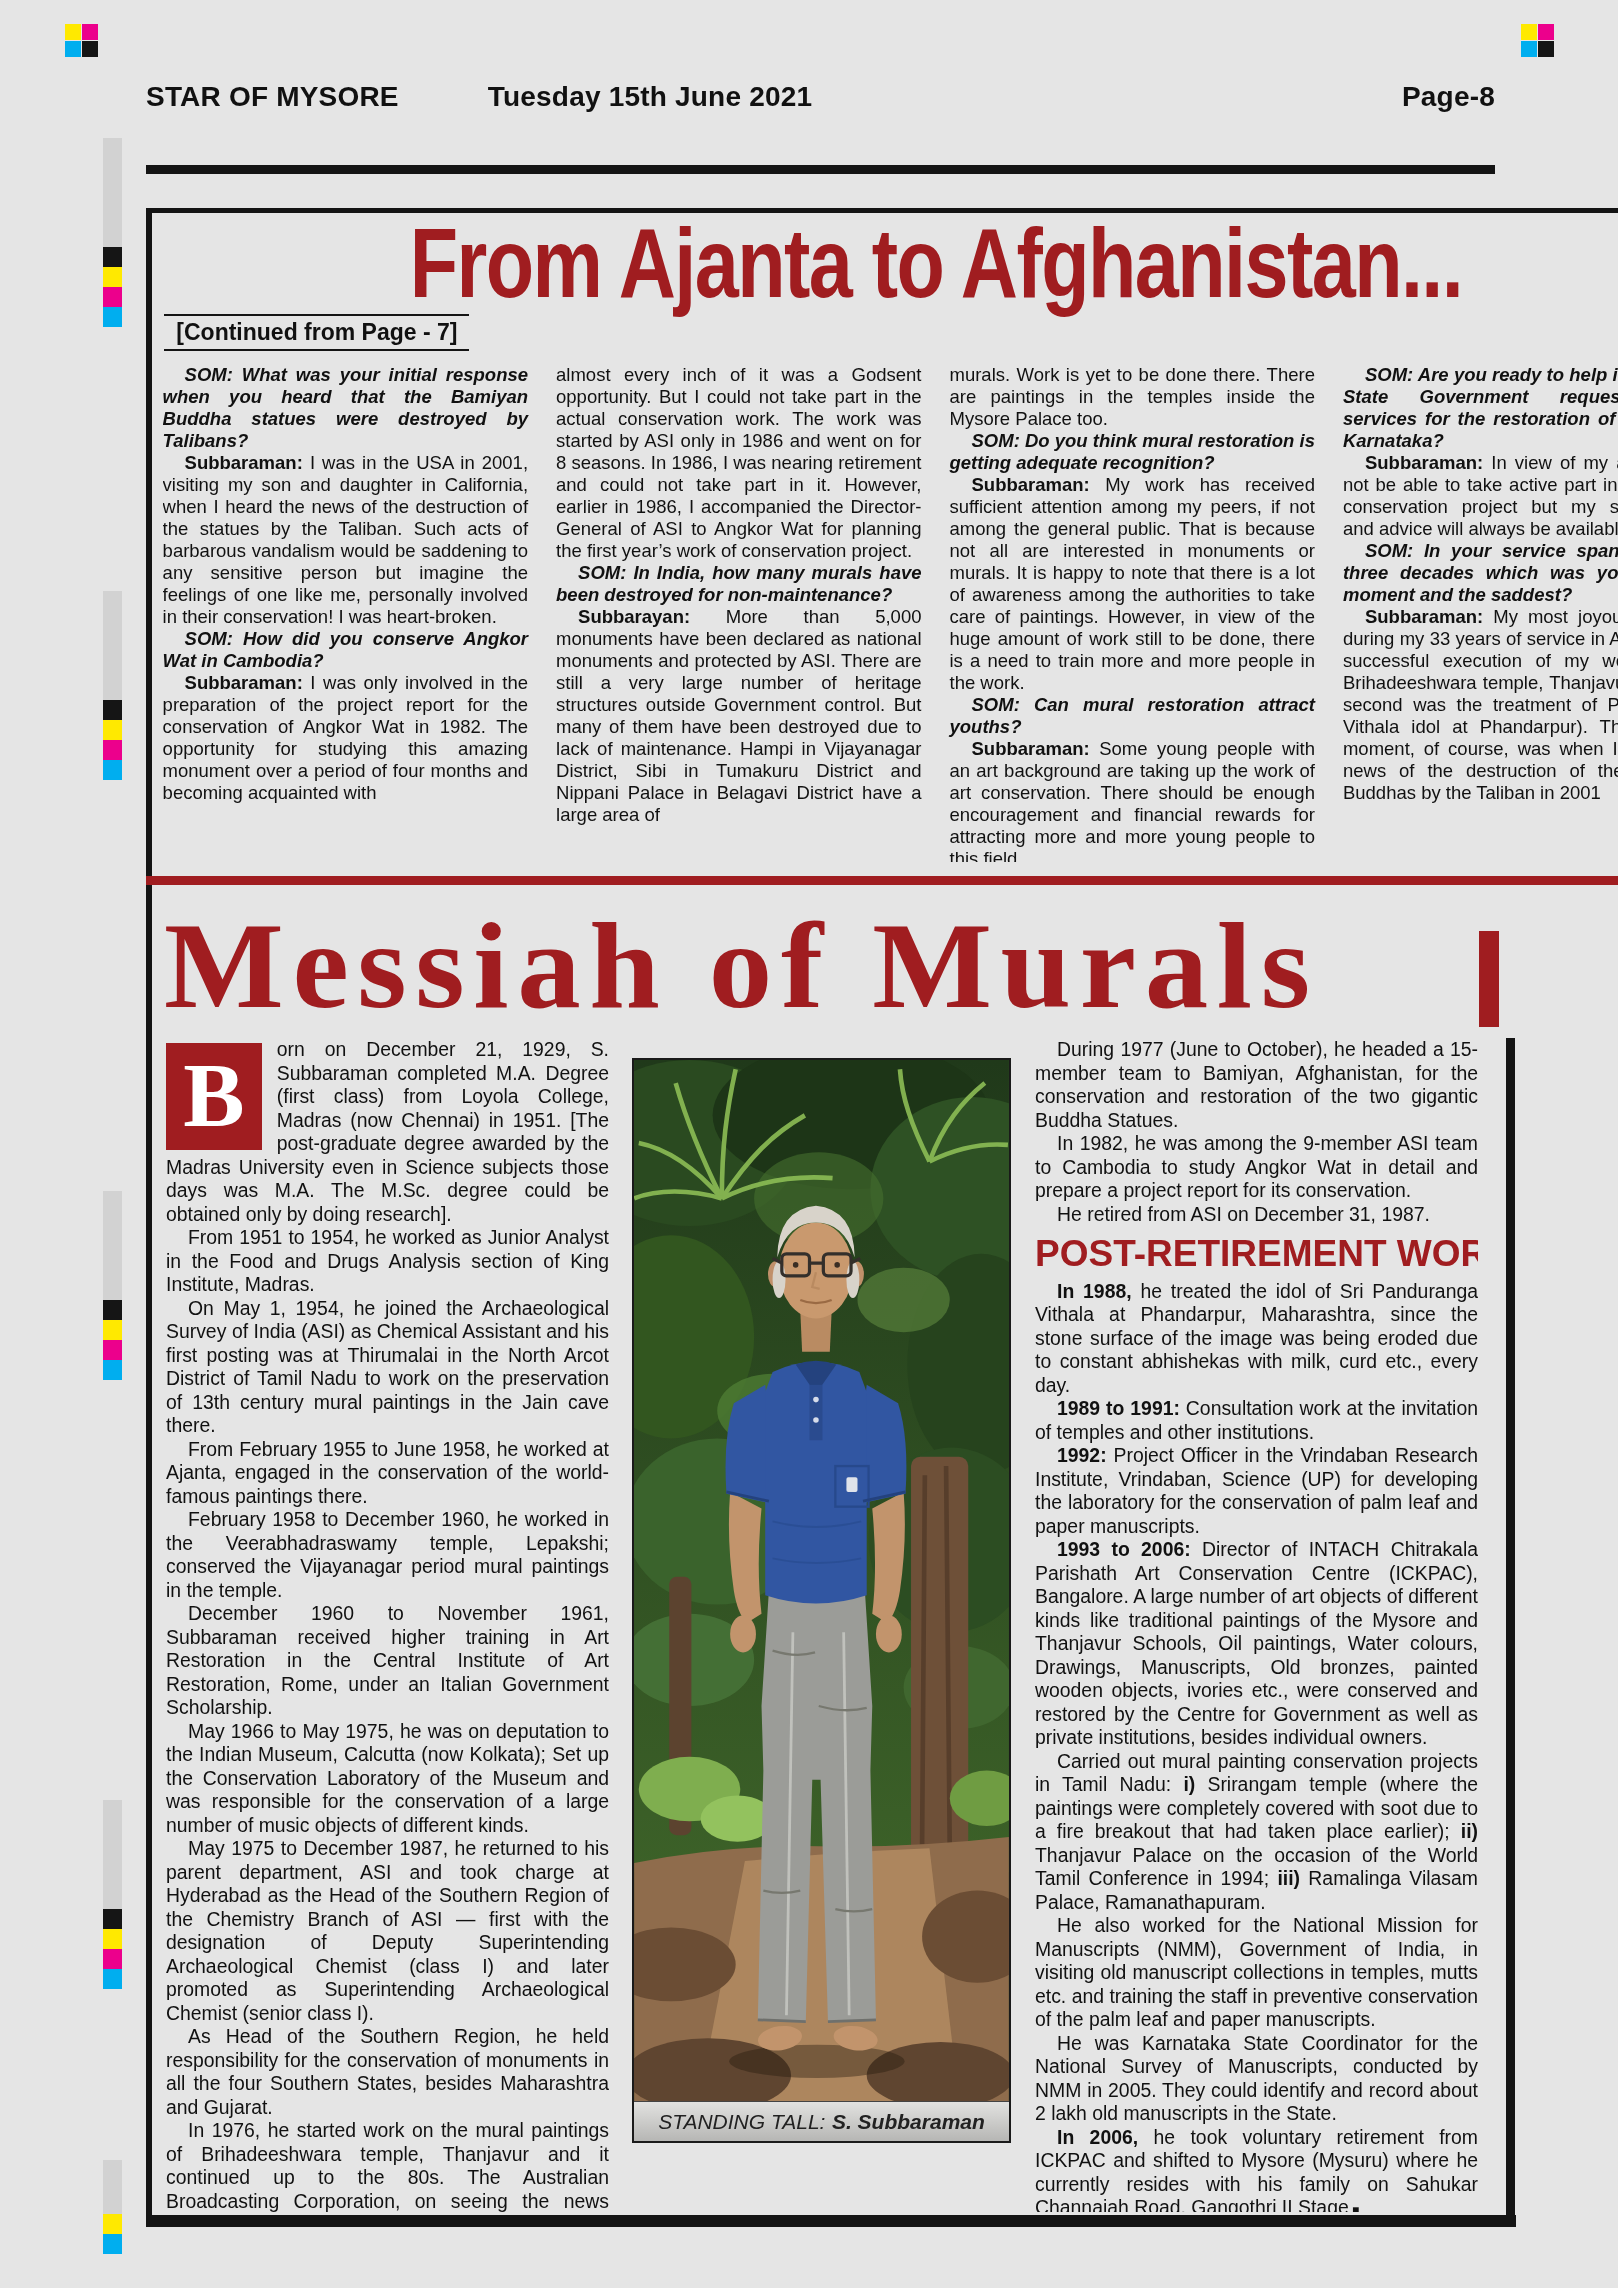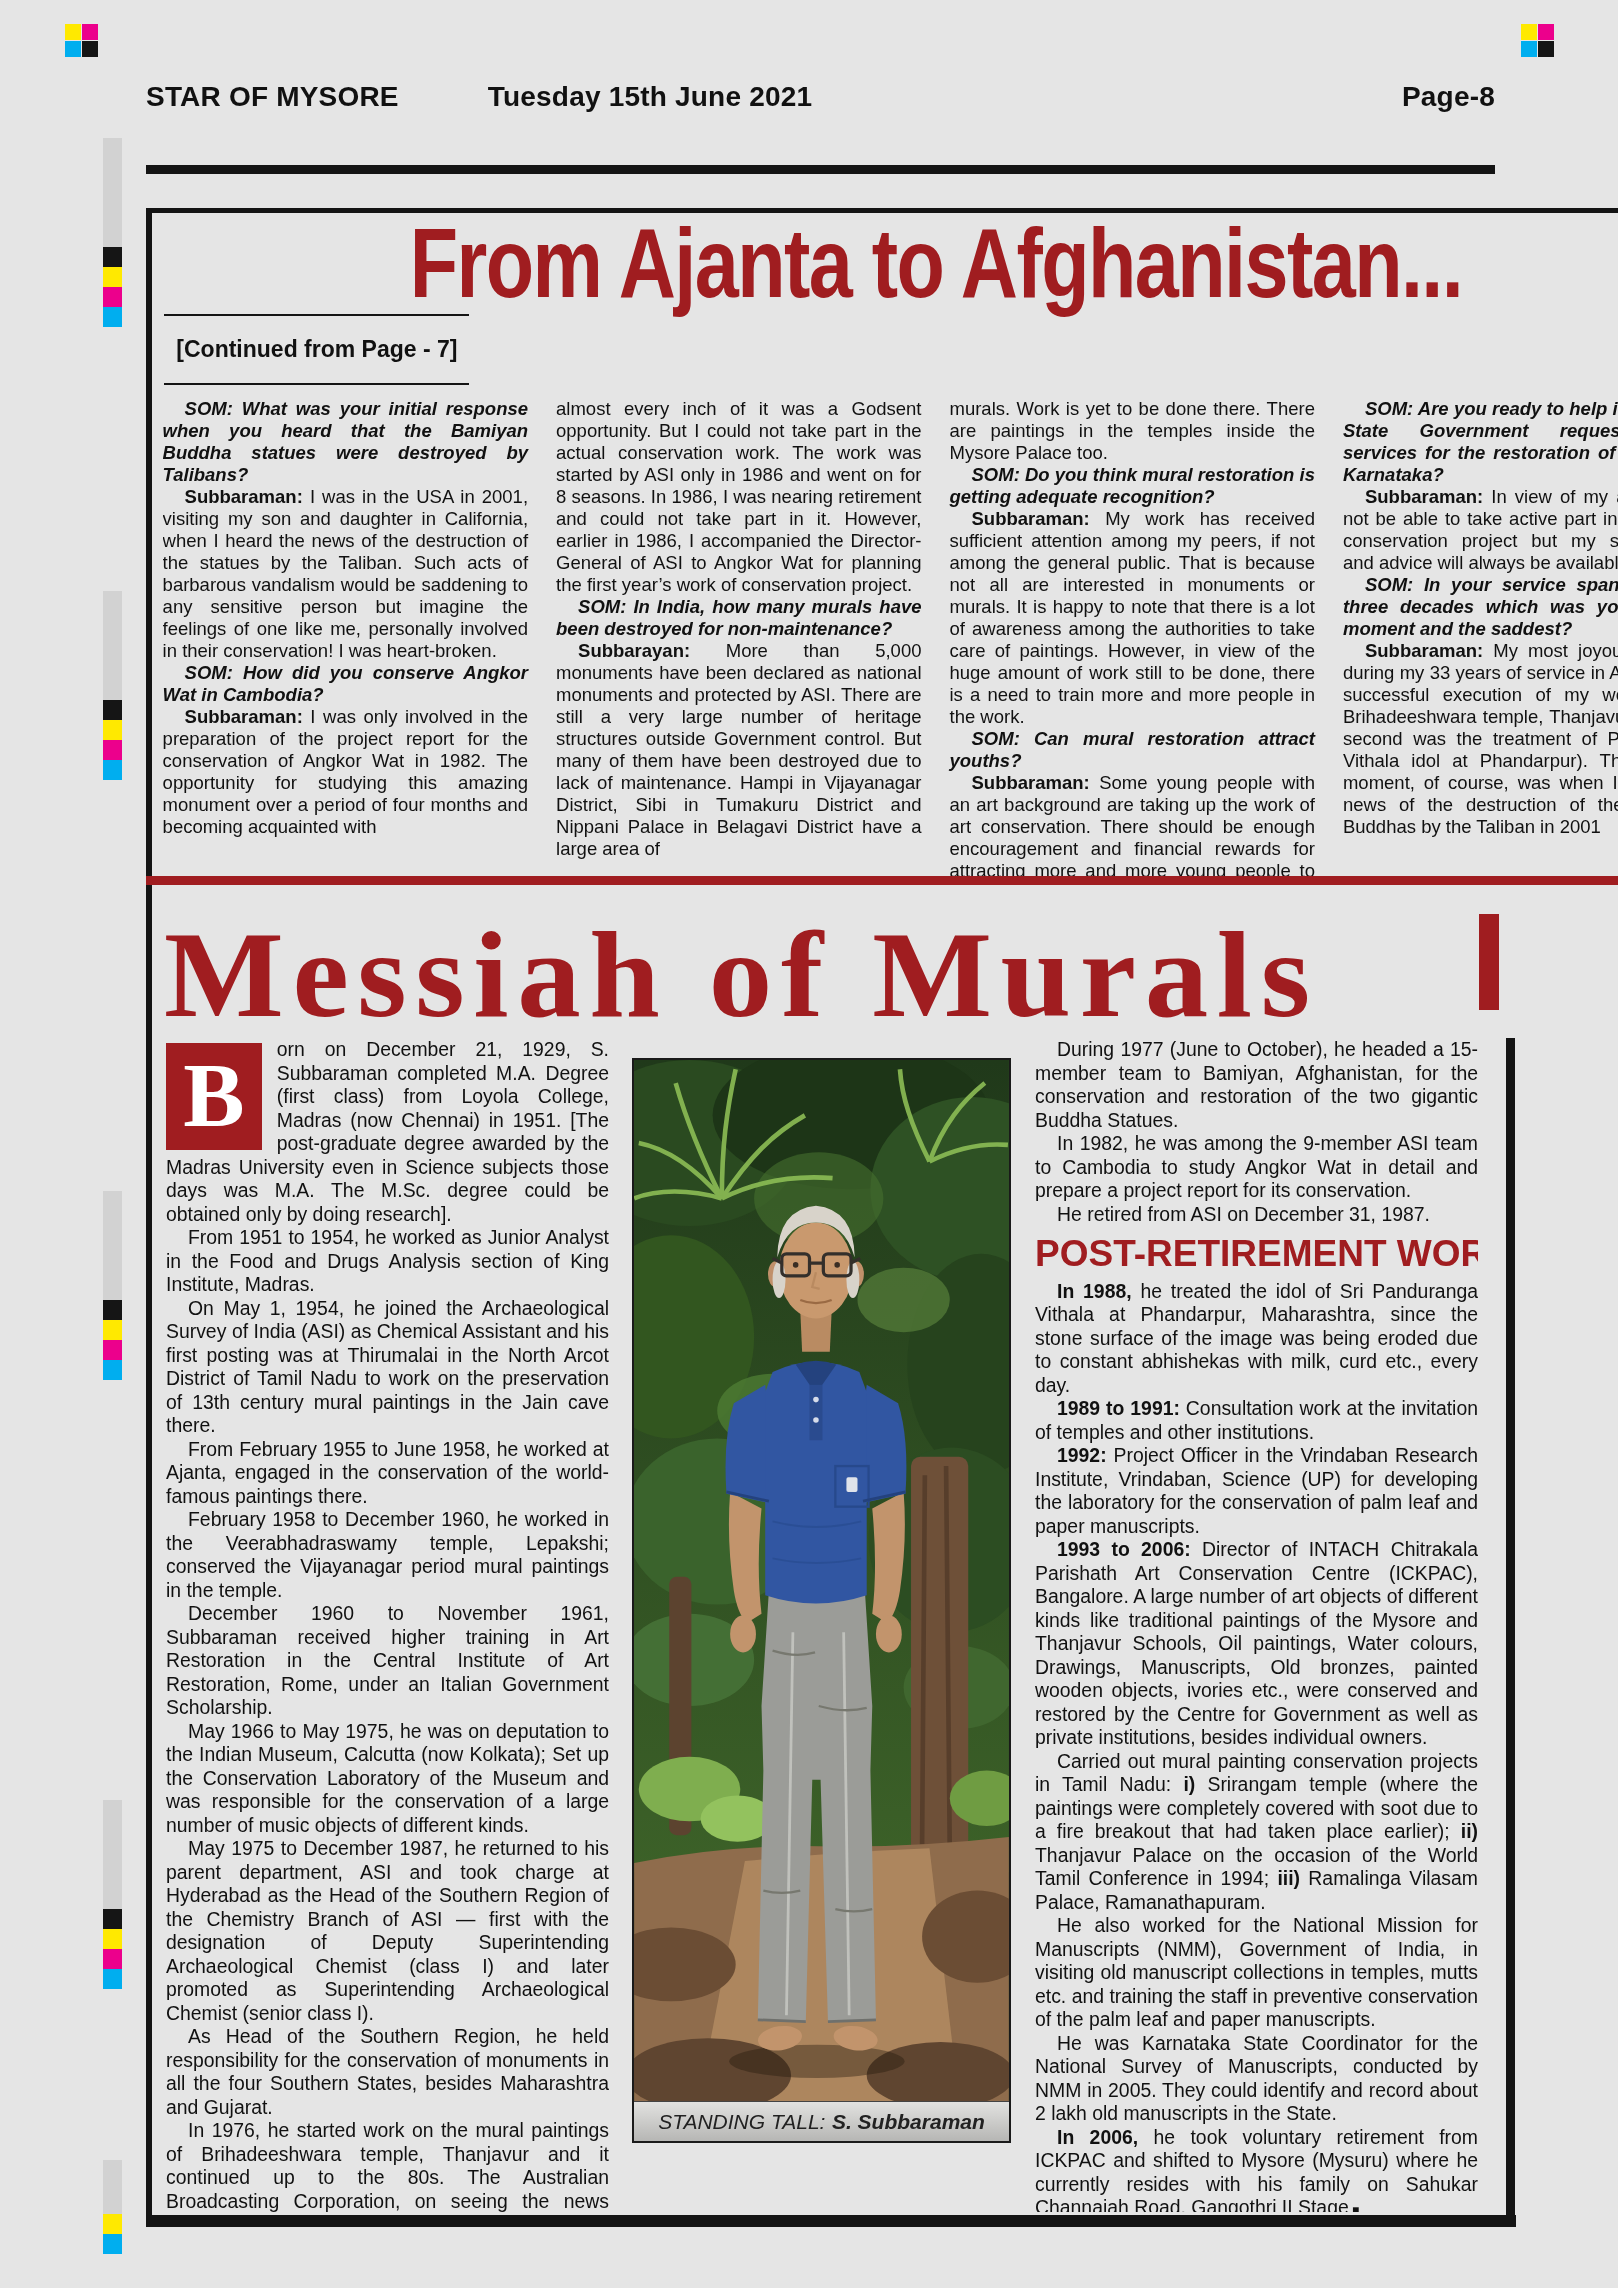--- a/index.html
+++ b/index.html
@@ -26,34 +26,34 @@
   .right-rule-a2{position:absolute;left:1506px;top:1038px;width:9.2px;height:1189px;background:#141414;}
 
   
   .a1-box{position:absolute;left:146px;top:208px;width:1586px;height:677px;box-sizing:border-box;
           border-top:5.5px solid #141414;border-right:7.4px solid #141414;border-bottom:9.2px solid var(--accent);
           padding:0 16.6px;overflow:hidden;}
   .a1-headline{text-align:center;margin-top:3.7px;line-height:1;}
   .a1-headline span{display:inline-block;white-space:nowrap;font-weight:bold;font-size:92px;
                     letter-spacing:-1.8px;color:var(--accent);transform:scaleX(.86) scaleY(1.06);transform-origin:center;}
   .continued{width:305px;margin:5.5px 0 0 1.8px;border-top:2.8px solid #141414;border-bottom:2.8px solid #141414;
-             padding:20px 0;text-align:center;font-weight:bold;font-size:23px;}
+             padding:3px 0;text-align:center;font-weight:bold;font-size:23px;}
   .a1-cols{display:flex;gap:28px;margin-top:13px;height:498px;overflow:hidden;}
   .a1-col{flex:1;font-size:18.5px;line-height:22px;}
 
   
   .paras p{margin:0;text-indent:22px;text-align:justify;hyphens:auto;-webkit-hyphens:auto;}
   .paras p.noindent{text-indent:0;}
   .r-q{font-weight:bold;font-style:italic;}
   .r-b{font-weight:bold;}
   .r-end{font-size:12px;}
 
   
   .a2-headline{position:absolute;left:164px;top:914px;width:1335px;height:113px;display:flex;
-               align-items:flex-start;justify-content:space-between;}
+               align-items:flex-end;justify-content:space-between;}
   .a2-headline .txt{display:inline-block;white-space:nowrap;font-family:"Liberation Serif",serif;
                     font-weight:bold;font-size:122px;letter-spacing:8.3px;line-height:1;color:var(--accent);
                     transform:scaleX(1.04);transform-origin:left center;}
   .a2-headline .endbar{width:20px;height:96px;background:var(--accent);flex:none;}
 
   .a2-body{position:absolute;left:166px;top:1038px;width:1312px;display:grid;
            grid-template-columns:443px 380px 443px;column-gap:23px;}
   .a2-col{font-size:19.4px;line-height:23.5px;overflow:hidden;max-height:1174px;}
   .dropcap{float:left;width:96px;height:107px;background:var(--accent);color:#fff;
            font-family:"Liberation Serif",serif;font-weight:bold;font-size:92px;line-height:105px;

